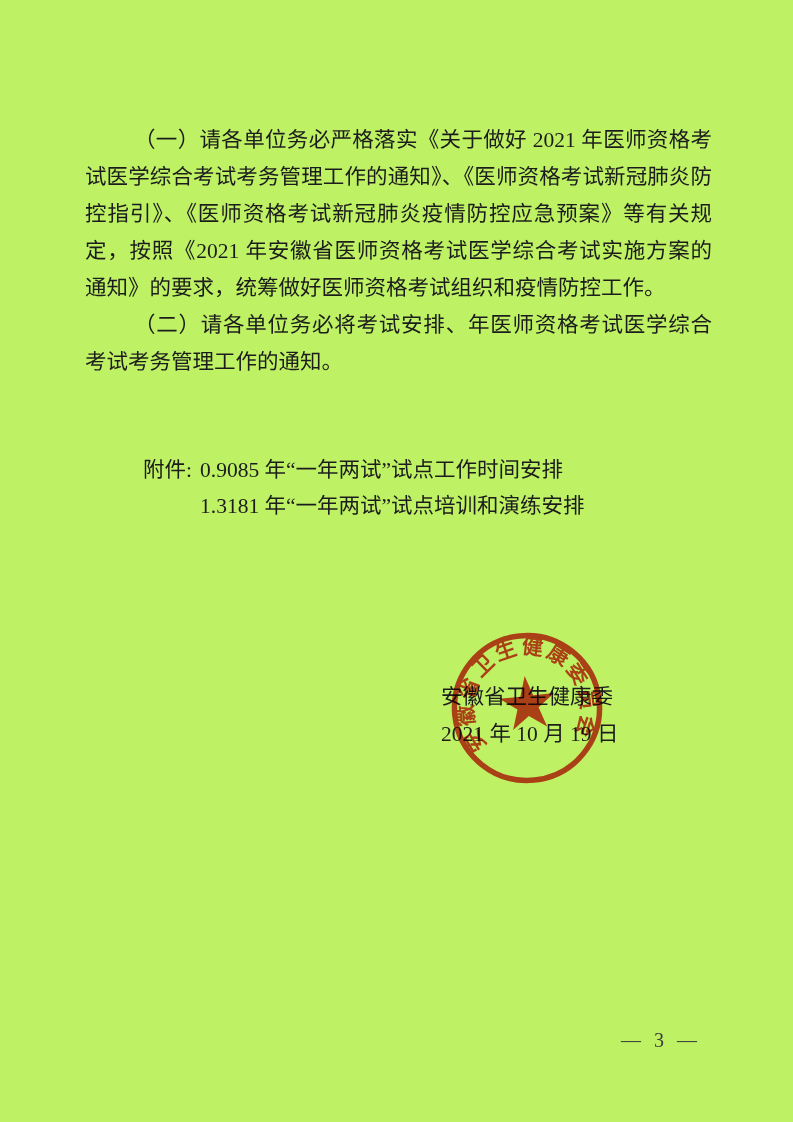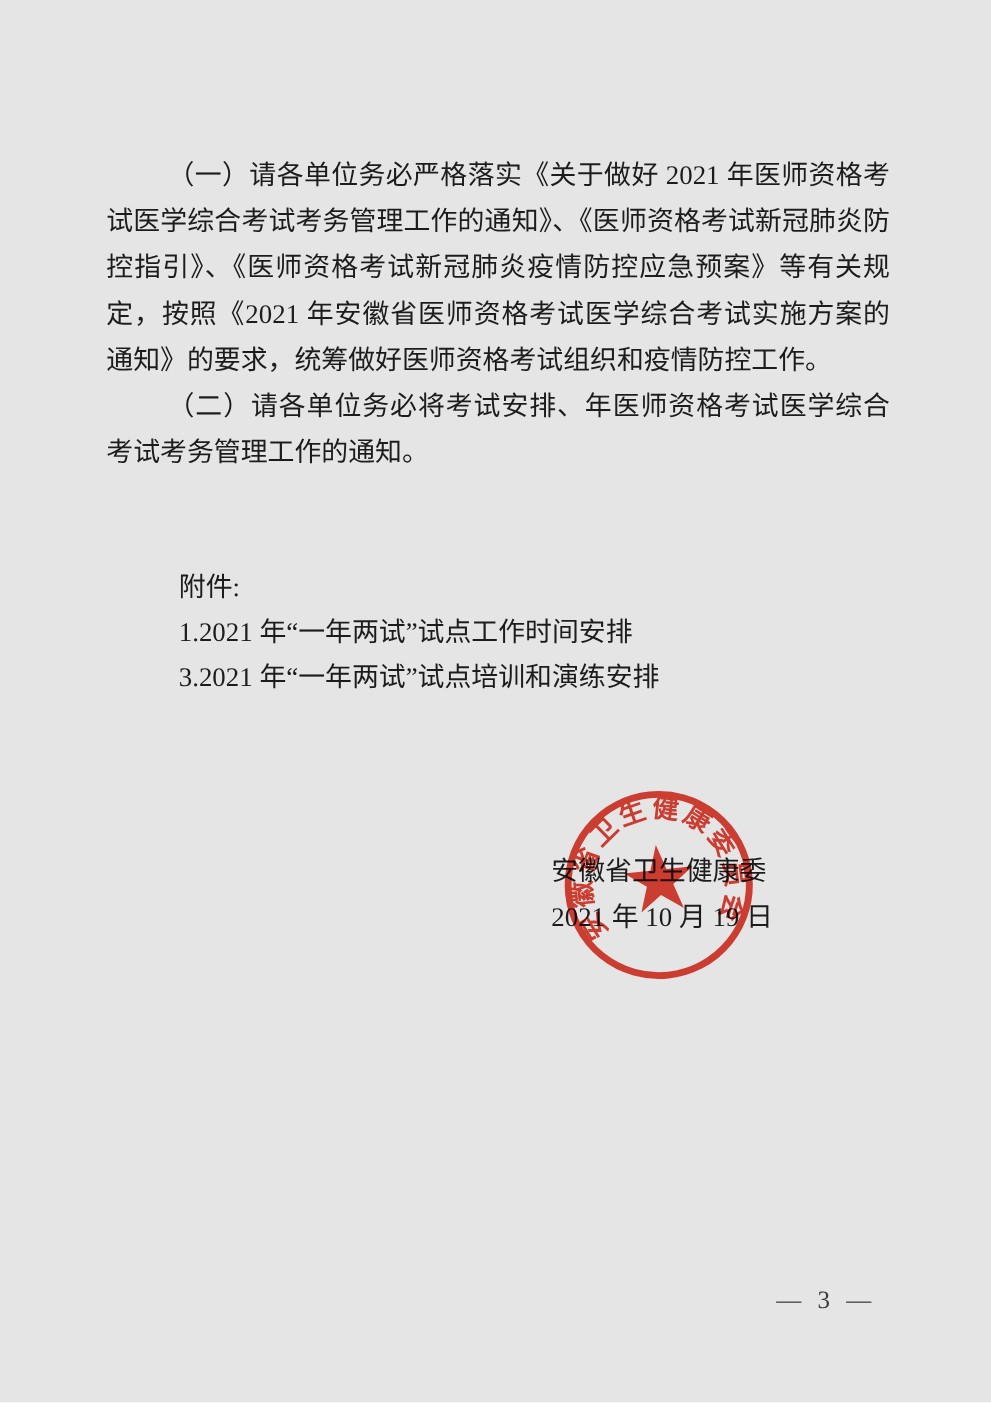--- a/index.html
+++ b/index.html
@@ -1,36 +1,36 @@
 <!DOCTYPE html>
 <html lang="zh-CN"><head>
 <meta charset="utf-8">
 <style>
   html,body{margin:0;padding:0;background:#ffffff;}
   .page{
     position:relative;
     width:793px;height:1122px;
-    background:#e5e5e5;
+    background:#bef264;
     font-family:"Liberation Serif","DejaVu Serif",serif;
     color:#1c1c1c;
     overflow:hidden;
   }
   .body-text{
     position:absolute;
     left:85px;top:122px;width:627px;
     font-size:21.5px;line-height:37px;
     text-align:justify;
     text-justify:inter-ideograph;
   }
   .para{margin:0;text-indent:49px;}
   .attachments{
     position:absolute;
     left:143px;top:452px;
     font-size:21.5px;line-height:36px;
-    display:flex;flex-direction:column;align-items:flex-start;
+    display:flex;flex-direction:row;align-items:flex-start;
   }
   .att-label{flex:none;width:57px;white-space:nowrap;}
   .att-items{flex:none;}
   .att-item{white-space:nowrap;}
   .signature{
     position:absolute;
     left:441px;top:679px;
     font-size:21.5px;line-height:37px;
     white-space:nowrap;
   }
@@ -63,22 +63,22 @@
 <div class="page">
 
   <div class="body-text">
     <p class="para">（一）请各单位务必严格落实《关于做好 2021 年医师资格考试医学综合考试考务管理工作的通知》、《医师资格考试新冠肺炎防控指引》、《医师资格考试新冠肺炎疫情防控应急预案》等有关规定，按照《2021 年安徽省医师资格考试医学综合考试实施方案的通知》的要求，统筹做好医师资格考试组织和疫情防控工作。</p>
     <p class="para">（二）请各单位务必将考试安排、年医师资格考试医学综合考试考务管理工作的通知。</p>
   </div>
 
   <div class="attachments">
     <span class="att-label">附件:</span>
     <div class="att-items">
-      <div class="att-item">1.2021 年“一年两试”试点工作时间安排</div>
-      <div class="att-item">3.2021 年“一年两试”试点培训和演练安排</div>
+      <div class="att-item">0.9085 年“一年两试”试点工作时间安排</div>
+      <div class="att-item">1.3181 年“一年两试”试点培训和演练安排</div>
     </div>
   </div>
 
   <div class="signature">
     <div>安徽省卫生健康委</div>
     <div>2021 年 10 月 19 日</div>
   </div>
 
   <svg class="seal" viewBox="0 0 176 176" aria-hidden="true">
     <g transform="rotate(-6 87 87)">

